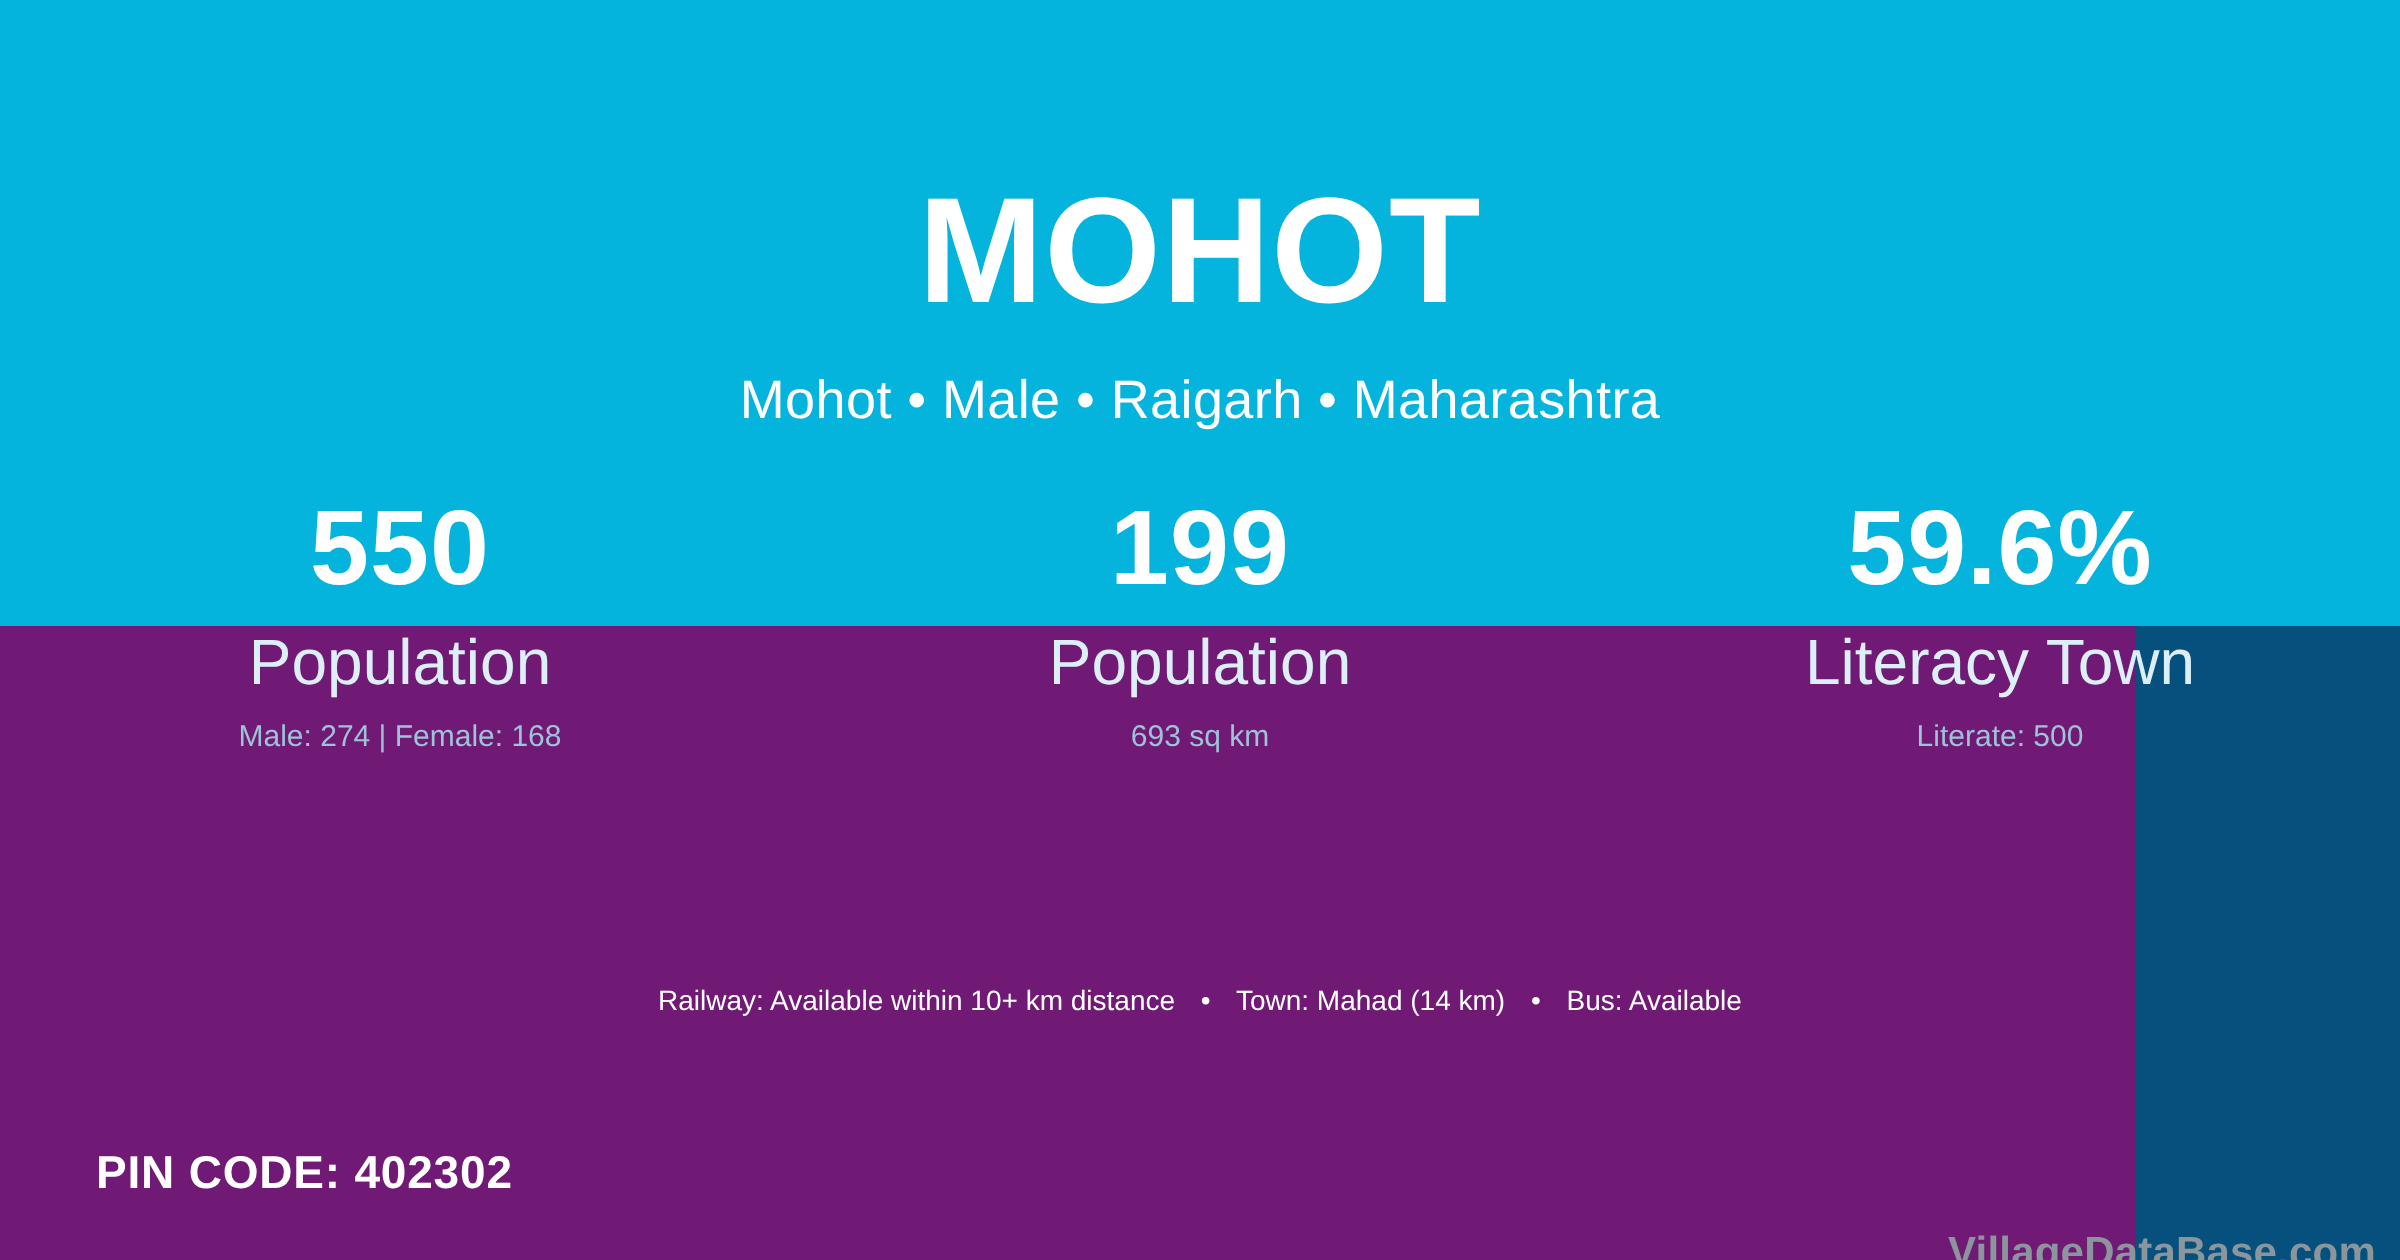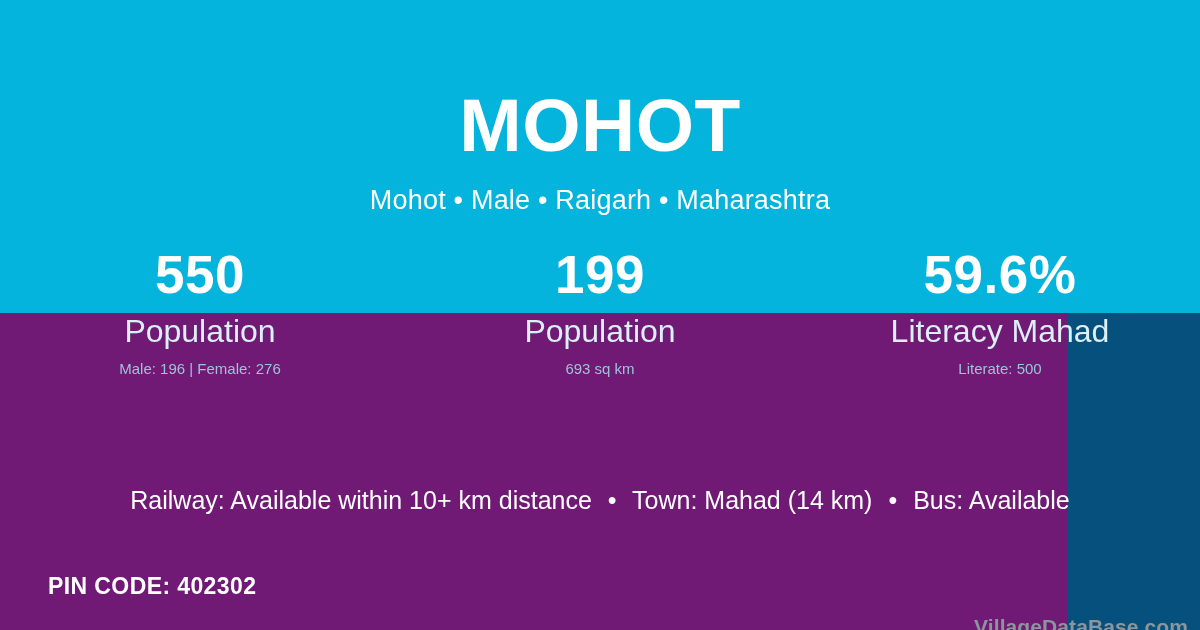--- a/index.html
+++ b/index.html
@@ -95,21 +95,21 @@
     padding-top: 14px;
   }
 
   
   #info-line {
     position: absolute;
     left: 0;
     top: 486px;
     width: 1200px;
     text-align: center;
-    font-size: 25px;
+    font-size: 14px;
     line-height: 28px;
     color: #ffffff;
     font-weight: 400;
   }
   #info-line .sep {
     padding: 0 9px;
     color: #ffffff;
   }
 
   
@@ -152,32 +152,32 @@
   <div id="header">
     <div id="village-title">MOHOT</div>
     <div id="village-breadcrumb">Mohot • Male • Raigarh • Maharashtra</div>
   </div>
 
   <div id="stats-row">
 
     <div class="stat-col">
       <div class="stat-value">550</div>
       <div class="stat-label">Population</div>
-      <div class="stat-sub">Male: 196 | Female: 276</div>
+      <div class="stat-sub">Male: 274 | Female: 168</div>
     </div>
 
     <div class="stat-col">
       <div class="stat-value">199</div>
       <div class="stat-label">Population</div>
       <div class="stat-sub">693 sq km</div>
     </div>
 
     <div class="stat-col">
       <div class="stat-value">59.6%</div>
-      <div class="stat-label">Literacy Mahad</div>
+      <div class="stat-label">Literacy Town</div>
       <div class="stat-sub">Literate: 500</div>
     </div>
 
   </div>
 
   <div id="info-line">
     <span>Railway: Available within 10+ km distance</span>
     <span class="sep">•</span>
     <span>Town: Mahad (14 km)</span>
     <span class="sep">•</span>

